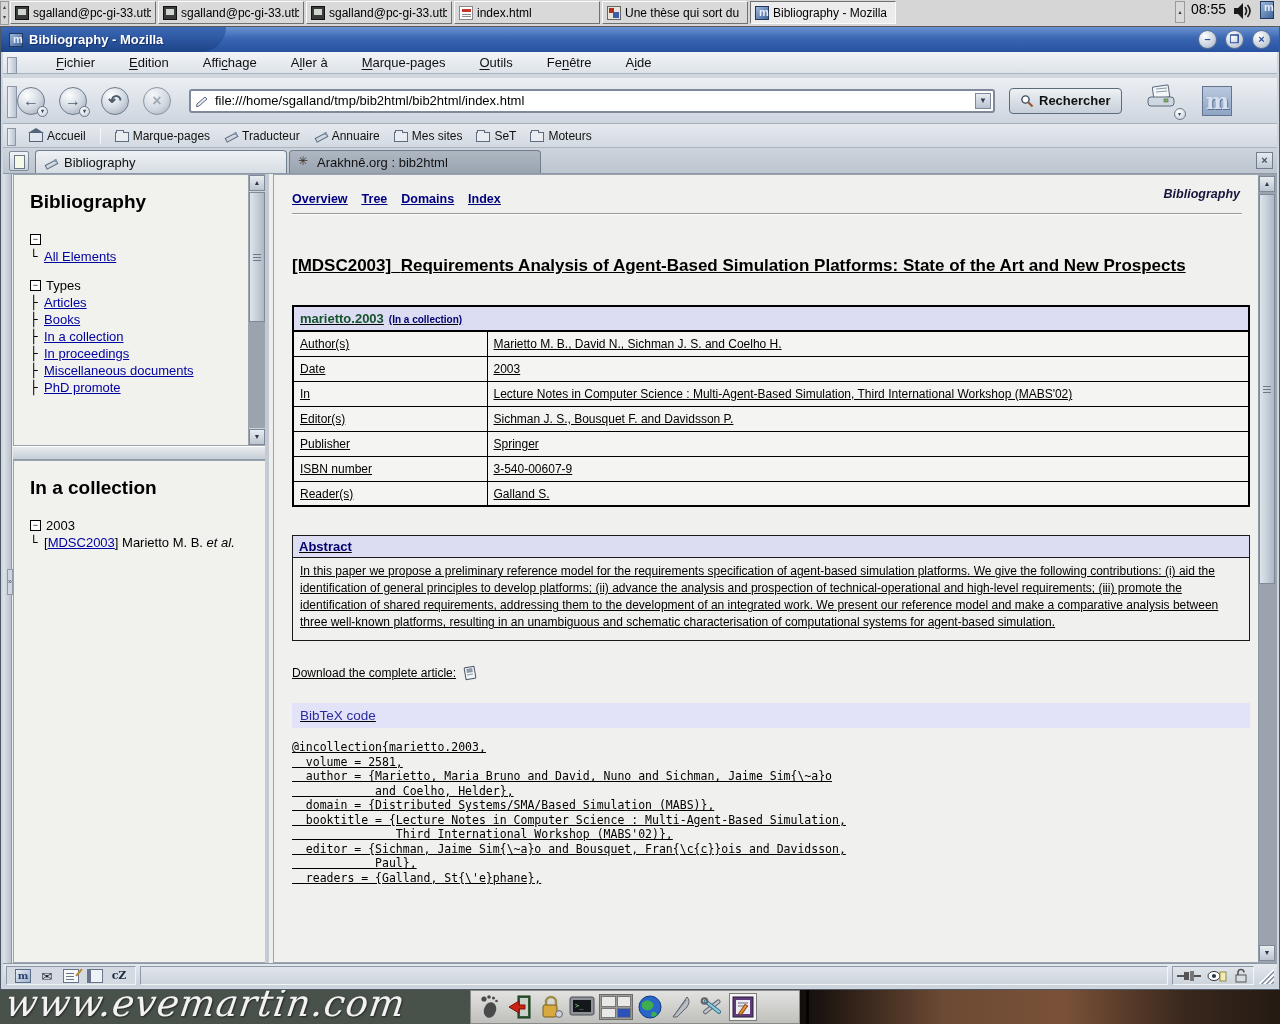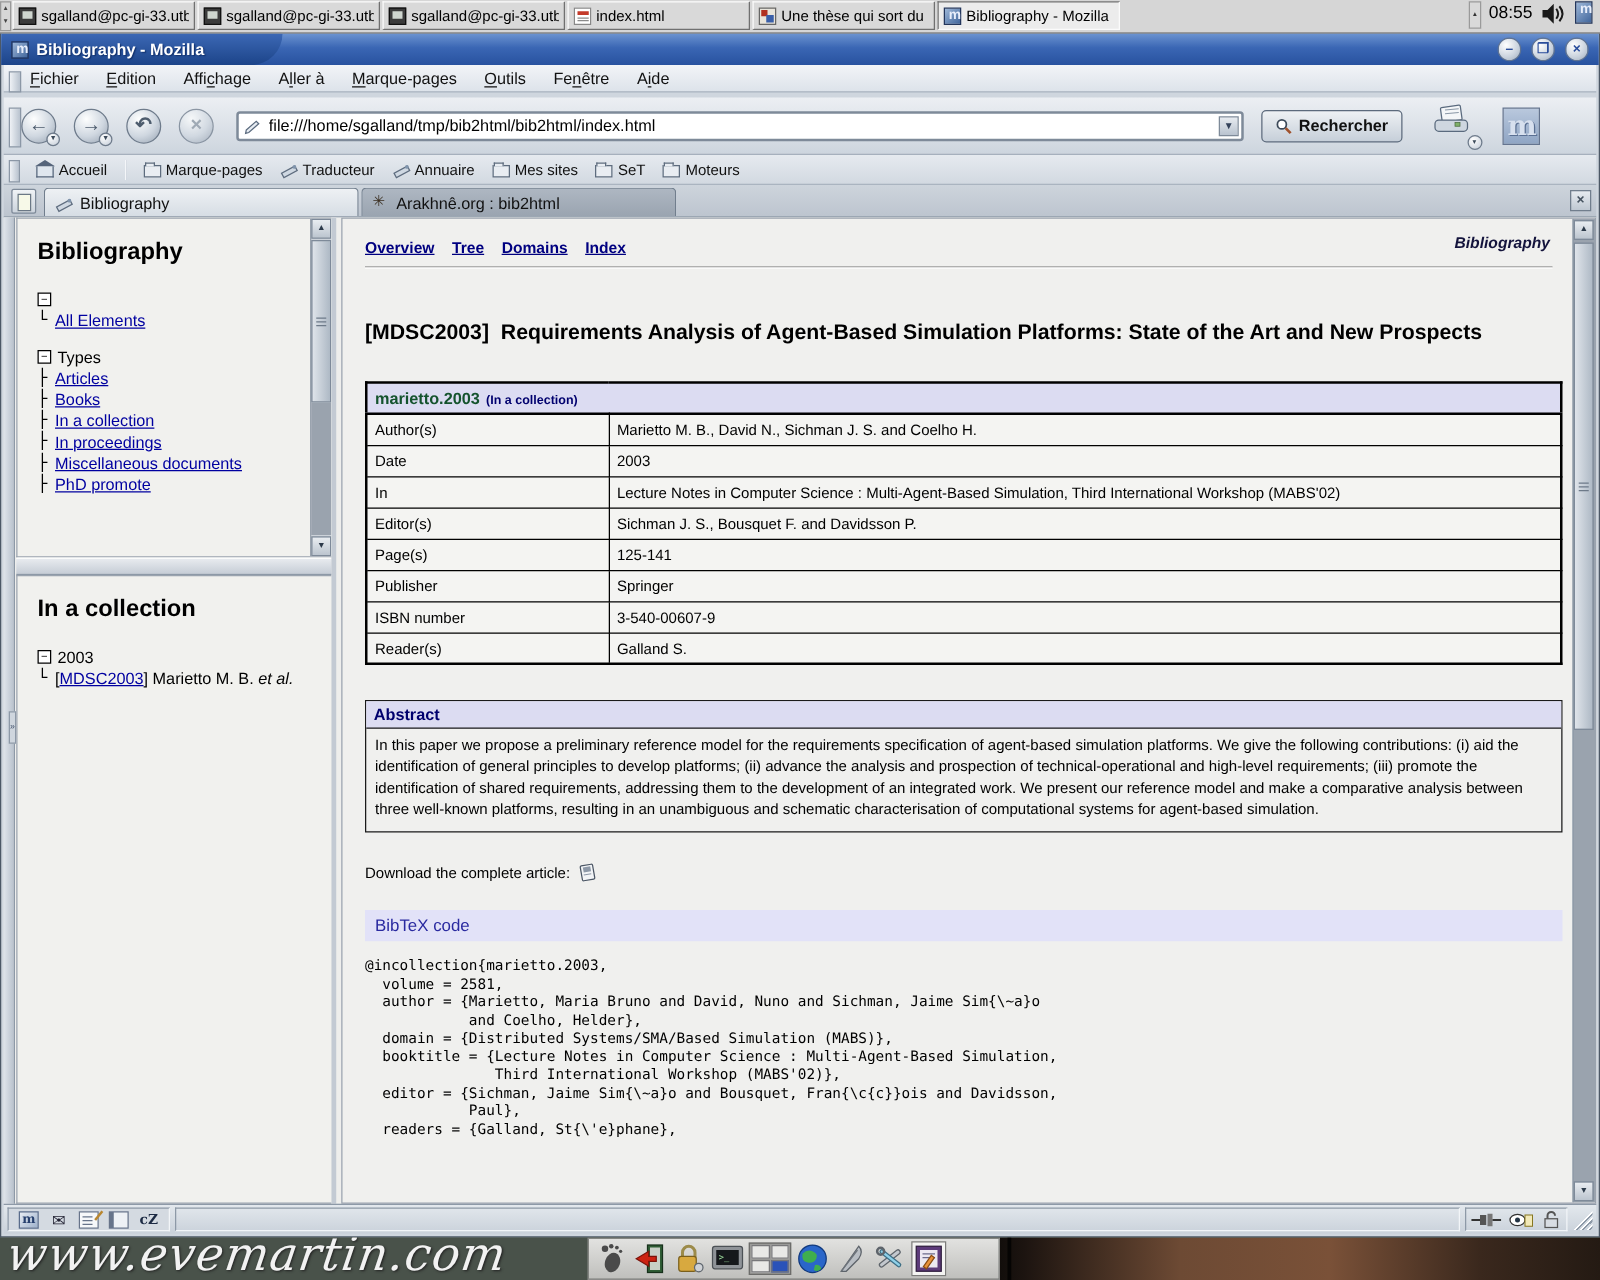--- a/index.html
+++ b/index.html
@@ -41,21 +41,21 @@
   .titletab { position:absolute; top:0; left:0; width:225px; height:25px;
     background:linear-gradient(180deg,#3c68b5,#1d4globalThis89 60%,#1c4489);
     background:linear-gradient(180deg,#3c68b5,#1c4489); border-radius:0 0 26px 0; display:flex; align-items:center; gap:6px; padding-left:8px; }
   .title-text { color:#fff; font-size:13px; font-weight:bold; text-shadow:1px 1px 1px #12306b; white-space:nowrap; }
   .winbtns { position:absolute; right:8px; top:3px; display:flex; gap:8px; }
   .winbtn { width:19px; height:19px; border-radius:50%; background:radial-gradient(circle at 35% 30%,#ffffff,#c9d2dd 60%,#9fabba);
     border:1px solid #5f7392; color:#2a4d9b; font-size:11px; font-weight:bold; text-align:center; line-height:17px; }
 
   .menubar { position:absolute; top:25px; left:2px; right:2px; height:22px;
     background:linear-gradient(180deg,#f2f4f7,#dde3ea); border-bottom:1px solid #aab4c0;
-    display:flex; align-items:center; padding-left:12px; gap:4px; }
+    display:flex; align-items:center; padding-left:44px; gap:16px; }
   .menubar:before { content:""; position:absolute; left:4px; top:5px; width:8px; height:15px;
     background:linear-gradient(90deg,#eef1f5,#b9c3cf); border:1px solid #8b97a6; }
   .menu-item { font-size:13px; color:#111; padding:3px 9px; }
   .menu-item u { text-underline-offset:2px; }
 
   .navbar { position:absolute; top:51px; left:2px; right:2px; height:46px;
     background:linear-gradient(180deg,#eceff3,#cdd5de); border-bottom:1px solid #a6b0bd;
     display:flex; align-items:center; }
   .navbar:before { content:""; position:absolute; left:4px; top:8px; width:8px; height:30px;
     background:linear-gradient(90deg,#eef1f5,#b9c3cf); border:1px solid #8b97a6; }
@@ -138,21 +138,21 @@
   .sb-scroll { position:absolute; right:0; top:0; width:17px; bottom:0; background:#cdd3da; border-left:1px solid #9aa3ae; }
   .sc-btn { position:absolute; left:0; width:16px; height:16px; background:linear-gradient(180deg,#e9edf1,#bcc5cf);
     border:1px solid #7e8a99; font-size:7px; color:#2c3a4a; text-align:center; line-height:14px; }
   .sc-thumb { position:absolute; left:0; width:16px; background:linear-gradient(90deg,#dfe4ea,#aeb9c5);
     border:1px solid #7e8a99; }
   .sc-thumb:before { content:""; position:absolute; left:3px; top:50%; width:8px; height:1px; background:#6d7a89;
     box-shadow:0 -3px 0 #6d7a89, 0 3px 0 #6d7a89; }
   .sc-track-dark { position:absolute; left:0; width:16px; background:#9aa3ae; }
 
   .mainframe { position:absolute; left:270px; top:0; right:0; bottom:0; border:1px solid #9aa3ae; background:#f0f0ee; overflow:hidden; }
-  .mf-inner { position:absolute; left:0; top:0; right:18px; bottom:0; overflow:hidden; padding:14px 16px 0 18px; }
+  .mf-inner { position:absolute; left:0; top:0; right:18px; bottom:0; overflow:hidden; padding:14px 16px 0 18px;text-decoration:underline; }
   .mf-scroll { position:absolute; right:0; top:0; width:18px; bottom:0; background:#9aa3ae; border-left:1px solid #8d99a7; }
 
   .mf-navrow { position:relative; height:18px; }
   .nav-link { font-size:12.5px; font-weight:bold; color:#000080; text-decoration:underline; margin-right:14px; }
   .mf-pagelabel { position:absolute; right:2px; top:-2px; font-size:12.5px; font-weight:bold; font-style:italic; color:#14143c; }
   .mf-prevrow { position:relative; height:18px; margin-top:2px; font-size:11.5px; color:#1c1c1c; }
   .mf-prevrow .pn { margin-right:8px; }
   .mf-center { position:absolute; left:0; right:0; text-align:center; top:0; }
   .mf-center a { font-size:11.5px; font-weight:bold; color:#000080; text-decoration:underline; margin:0 4px; }
   .mf-hr { margin-top:6px; border-top:1px solid #9a9a9a; border-bottom:1px solid #fdfdfd; }
@@ -467,24 +467,20 @@
                 </tr>
                 <tr>
                   <td class="lab">In</td>
                   <td>Lecture Notes in Computer Science : Multi-Agent-Based Simulation, Third International Workshop (MABS'02)</td>
                 </tr>
                 <tr>
                   <td class="lab">Editor(s)</td>
                   <td>Sichman J. S., Bousquet F. and Davidsson P.</td>
                 </tr>
                 <tr>
-                  <td class="lab">Page(s)</td>
-                  <td>125-141</td>
-                </tr>
-                <tr>
                   <td class="lab">Publisher</td>
                   <td>Springer</td>
                 </tr>
                 <tr>
                   <td class="lab">ISBN number</td>
                   <td>3-540-00607-9</td>
                 </tr>
                 <tr>
                   <td class="lab">Reader(s)</td>
                   <td>Galland S.</td>

